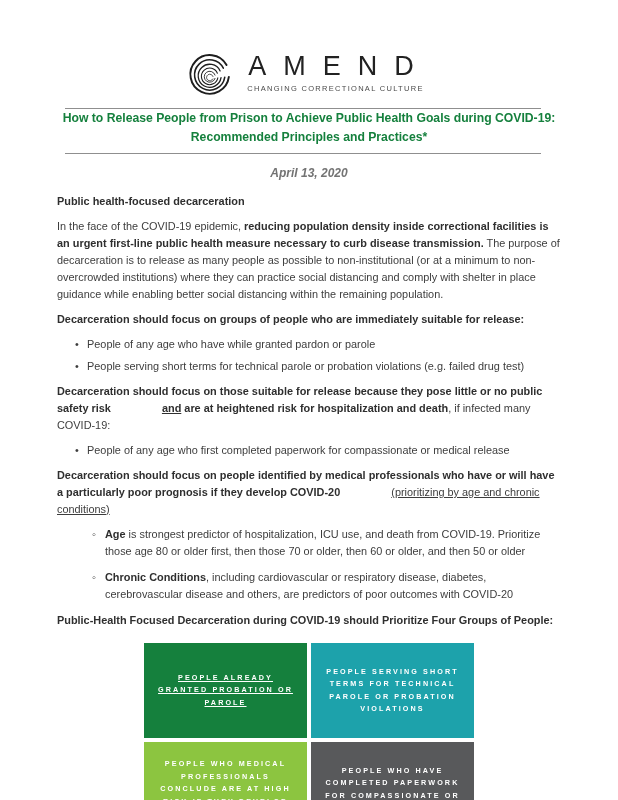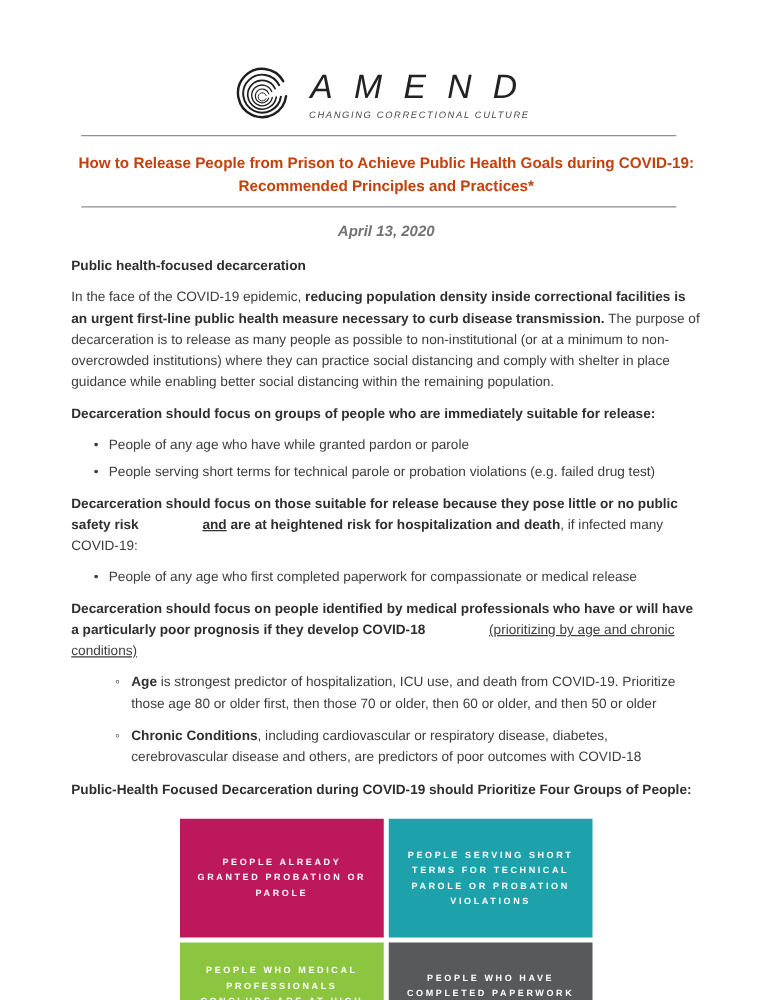--- a/index.html
+++ b/index.html
@@ -6,38 +6,38 @@
   .page{
     position:relative;
     width:618px;height:800px;
     background:#ffffff;
     overflow:hidden;
     font-family:"Liberation Sans",sans-serif;
     color:#3d3d3d;
   }
   
   .logo-wrap{padding-top:53px;display:flex;justify-content:center;}
-  .logo-inner{display:flex;align-items:center;gap:7px;font-style:italic;}
+  .logo-inner{display:flex;align-items:flex-start;gap:7px;}
   .logo-icon svg{display:block;}
   .logo-text{display:flex;flex-direction:column;align-items:center;}
   .brand{
     font-size:27px;line-height:27px;font-weight:400;color:#222222;
     letter-spacing:17px;text-indent:8px;white-space:nowrap;
   }
   .tagline{
     font-size:7.5px;line-height:9px;font-weight:400;color:#4a4a4a;
     letter-spacing:1.3px;margin-top:4px;white-space:nowrap;
   }
   
   .rule{height:1px;background:#8f8f8f;width:476px;margin-left:65px;}
   .rule-top{margin-top:9px;}
   .rule-bottom{margin-top:6px;}
   .doc-title{
-    margin-top:12px;text-align:center;
-    font-size:12.2px;font-weight:bold;color:#c2410c;line-height:19px;
+    margin-top:0;text-align:center;
+    font-size:12.2px;font-weight:bold;color:#15803d;line-height:19px;
   }
   .doc-date{
     margin-top:12px;text-align:center;
     font-size:12px;font-weight:bold;font-style:italic;color:#737373;
   }
   
   .body{
     margin:13px 56px 0 57px;
     font-size:10.9px;line-height:17px;color:#3d3d3d;
   }
@@ -110,30 +110,30 @@
       <div class="li"><span class="bullet">•</span><span>People of any age who have while granted pardon or parole</span></div>
       <div class="li"><span class="bullet">•</span><span>People serving short terms for technical parole or probation violations (e.g. failed drug test)</span></div>
     </div>
 
     <div class="block"><b>Decarceration should focus on those suitable for release because they pose little or no public safety risk </b><b class="u">and</b><b> are at heightened risk for hospitalization and death</b><span>, if infected many COVID-19:</span></div>
 
     <div class="ul">
       <div class="li"><span class="bullet">•</span><span>People of any age who first completed paperwork for compassionate or medical release</span></div>
     </div>
 
-    <div class="block"><b>Decarceration should focus on people identified by medical professionals who have or will have a particularly poor prognosis if they develop COVID-18 </b><span class="u">(prioritizing by age and chronic conditions)</span></div>
+    <div class="block"><b>Decarceration should focus on people identified by medical professionals who have or will have a particularly poor prognosis if they develop COVID-20 </b><span class="u">(prioritizing by age and chronic conditions)</span></div>
 
     <div class="ul">
       <div class="li2"><span class="bullet">◦</span><b>Age</b><span> is strongest predictor of hospitalization, ICU use, and death from COVID-19. Prioritize those age 80 or older first, then those 70 or older, then 60 or older, and then 50 or older</span></div>
-      <div class="li2"><span class="bullet">◦</span><b>Chronic Conditions</b><span>, including cardiovascular or respiratory disease, diabetes, cerebrovascular disease and others, are predictors of poor outcomes with COVID-18</span></div>
+      <div class="li2"><span class="bullet">◦</span><b>Chronic Conditions</b><span>, including cardiovascular or respiratory disease, diabetes, cerebrovascular disease and others, are predictors of poor outcomes with COVID-20</span></div>
     </div>
 
     <div class="block b">Public-Health Focused Decarceration during COVID-19 should Prioritize Four Groups of People:</div>
   </div>
 
   <div class="grid">
-    <div class="gbox" style="background-color: #be185d;">PEOPLE ALREADY GRANTED PROBATION OR PAROLE</div>
+    <div class="gbox" style="background-color: #15803d; text-decoration: underline;">PEOPLE ALREADY GRANTED PROBATION OR PAROLE</div>
     <div class="gbox" style="background-color: rgb(29, 162, 171);">PEOPLE SERVING SHORT TERMS FOR TECHNICAL PAROLE OR PROBATION VIOLATIONS</div>
     <div class="gbox" style="background-color: rgb(140, 197, 64);">PEOPLE WHO MEDICAL PROFESSIONALS CONCLUDE ARE AT HIGH RISK IF THEY DEVELOP COVID-19</div>
     <div class="gbox" style="background-color: rgb(88, 89, 91);">PEOPLE WHO HAVE COMPLETED PAPERWORK FOR COMPASSIONATE OR MEDICAL RELEASE</div>
   </div>
 
 </div>
 
 </body></html>

